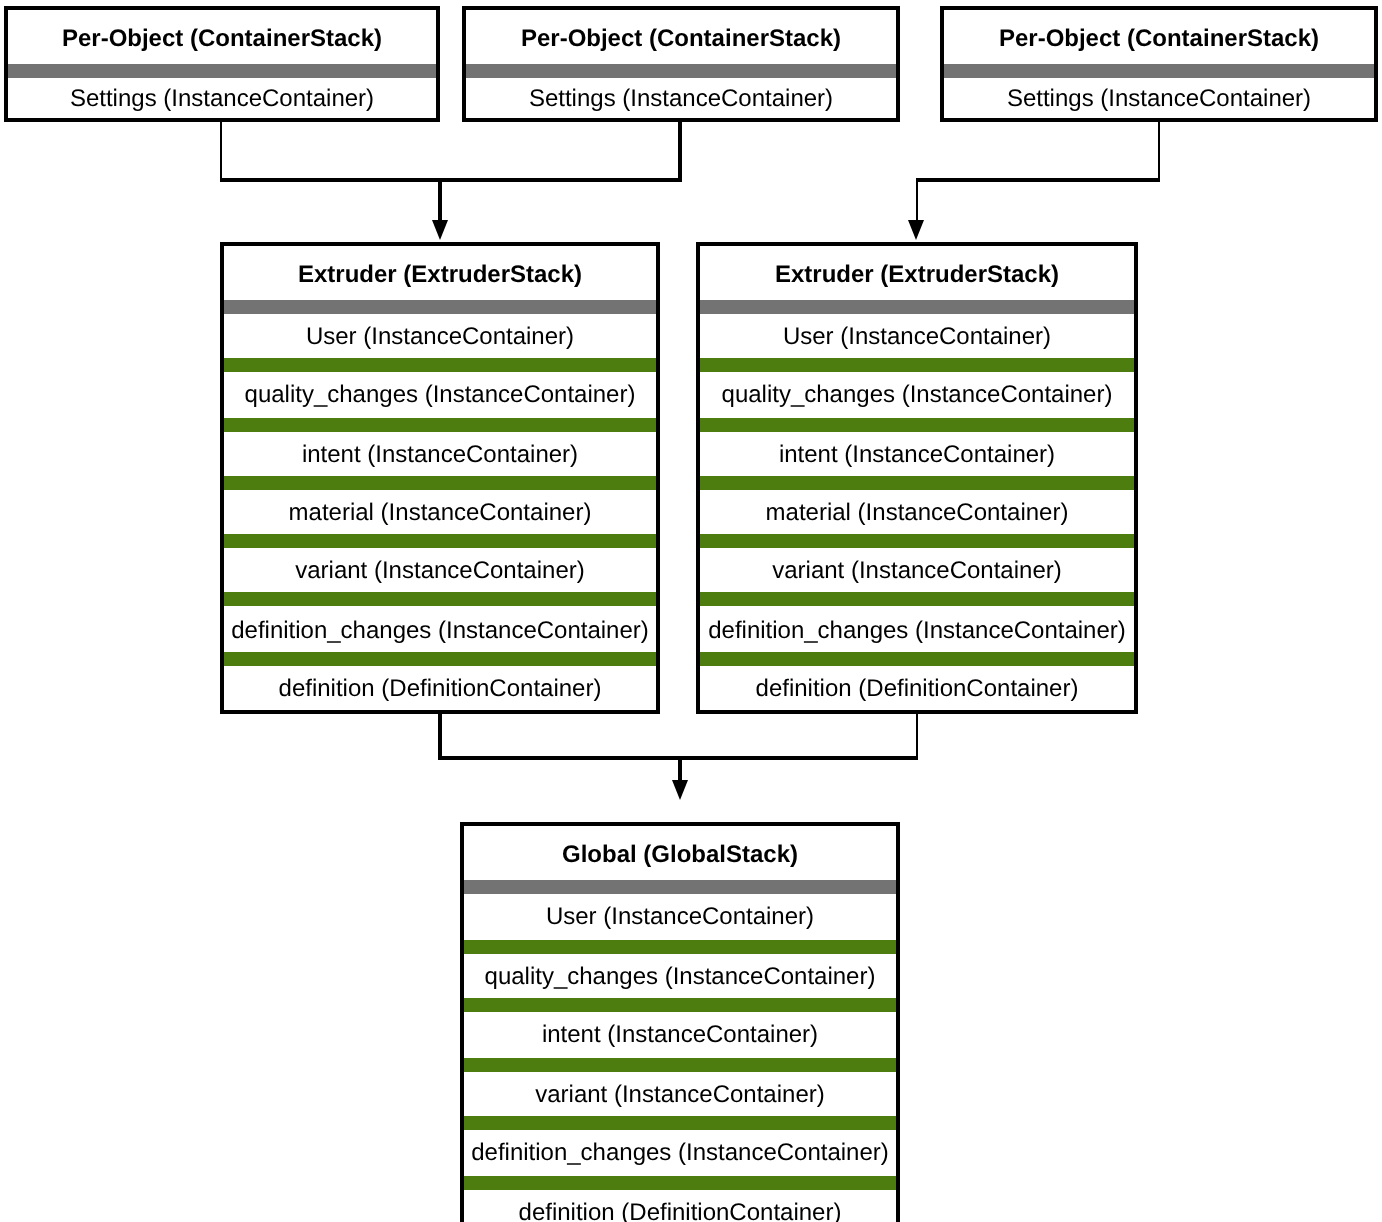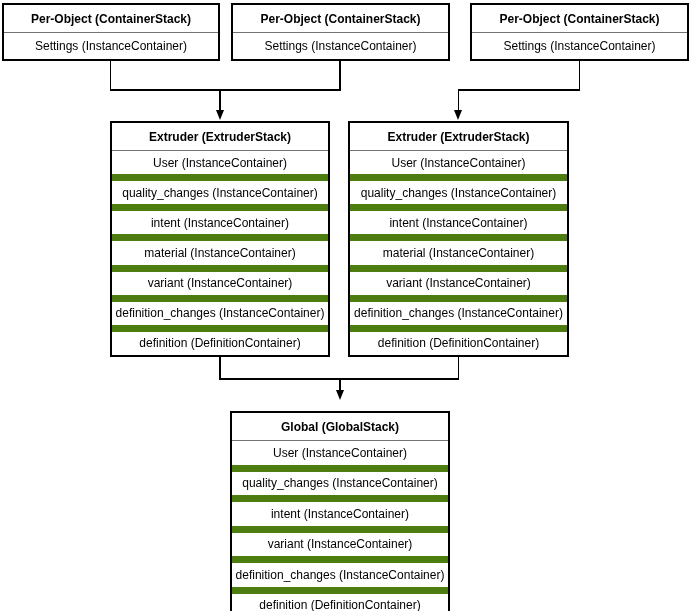--- a/index.html
+++ b/index.html
@@ -20,21 +20,21 @@
   .stack {
     position: absolute;
     box-sizing: border-box;
     background: #ffffff;
     border: 2px solid #000000;
     display: flex;
     flex-direction: column;
   }
   .hdr {
     flex: 0 0 27px;
-    border-bottom: 1px solid #737373;
+    border-bottom: 7px solid #737373;
     display: flex;
     align-items: center;
     justify-content: center;
     font-weight: bold;
     white-space: nowrap;
     overflow: hidden;
   }
   .row {
     flex: 1 1 0;
     border-bottom: 7px solid #4d7c0f;

